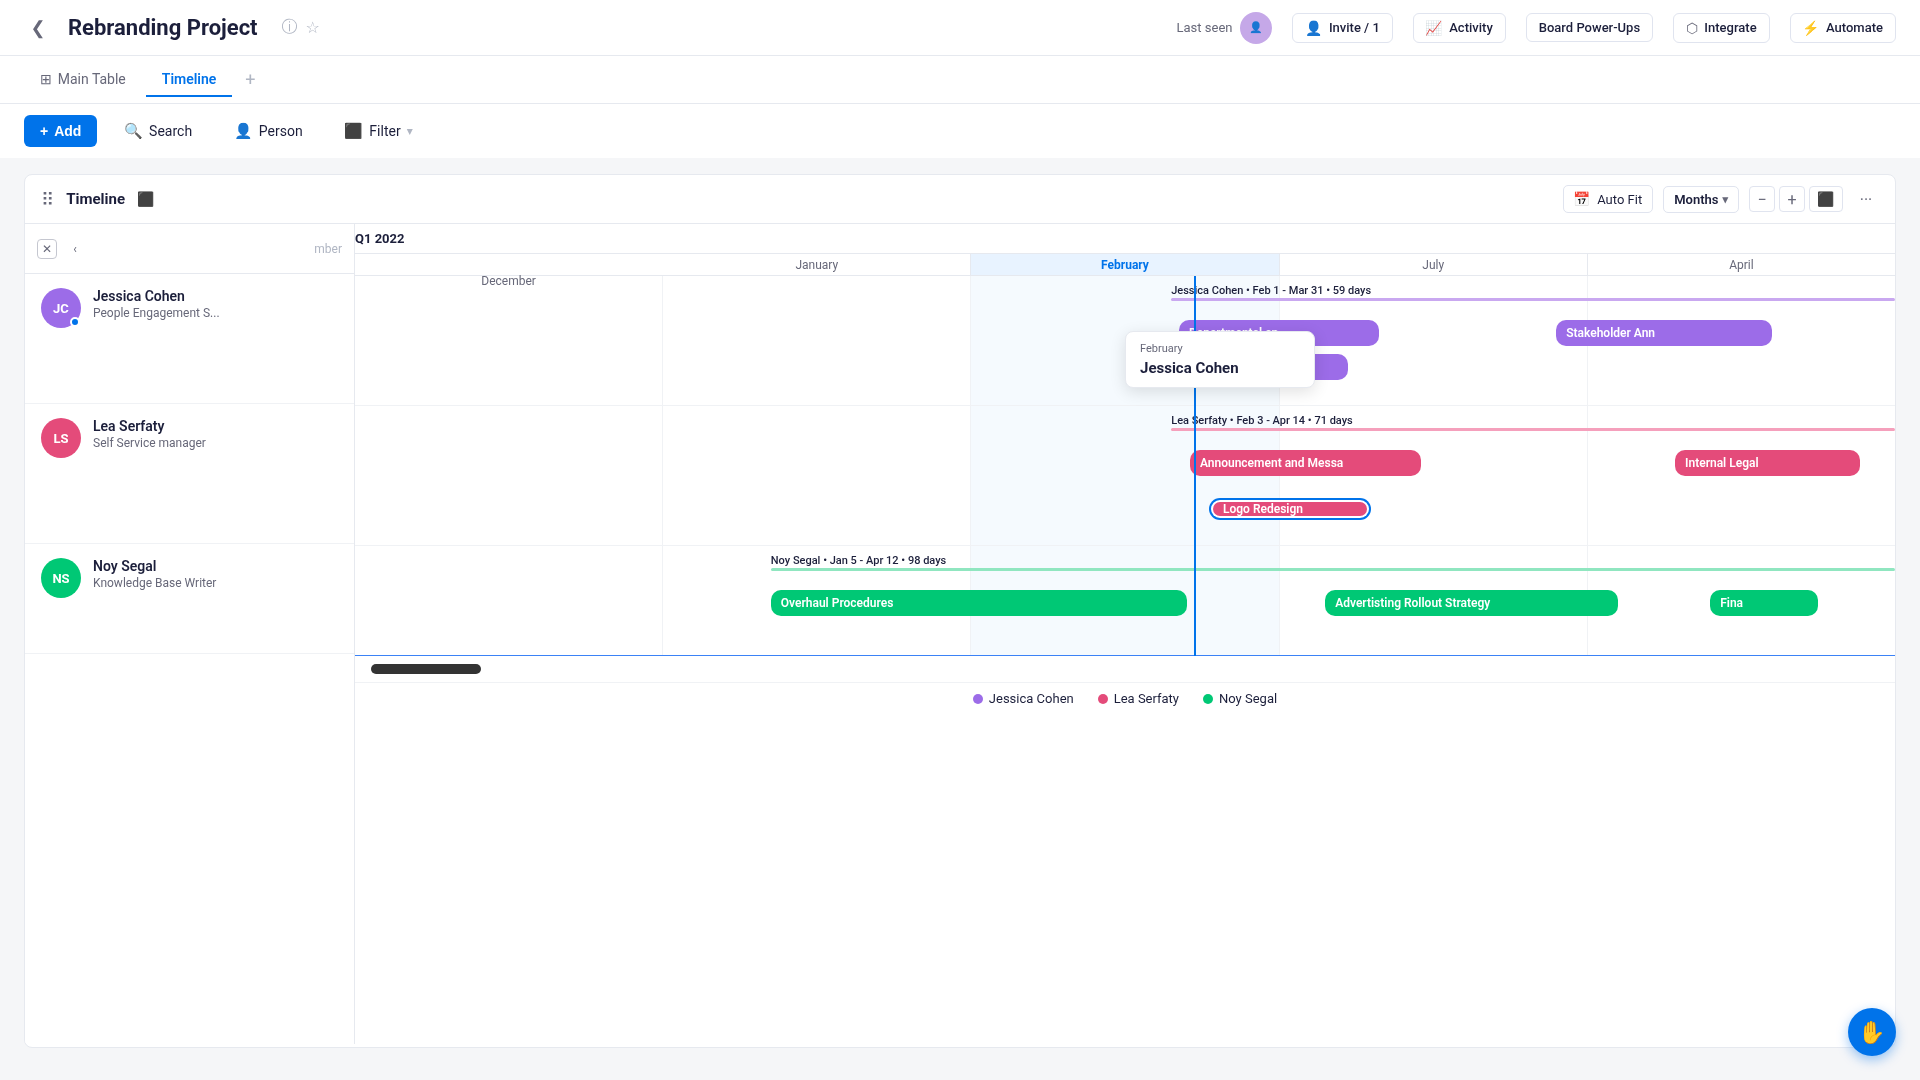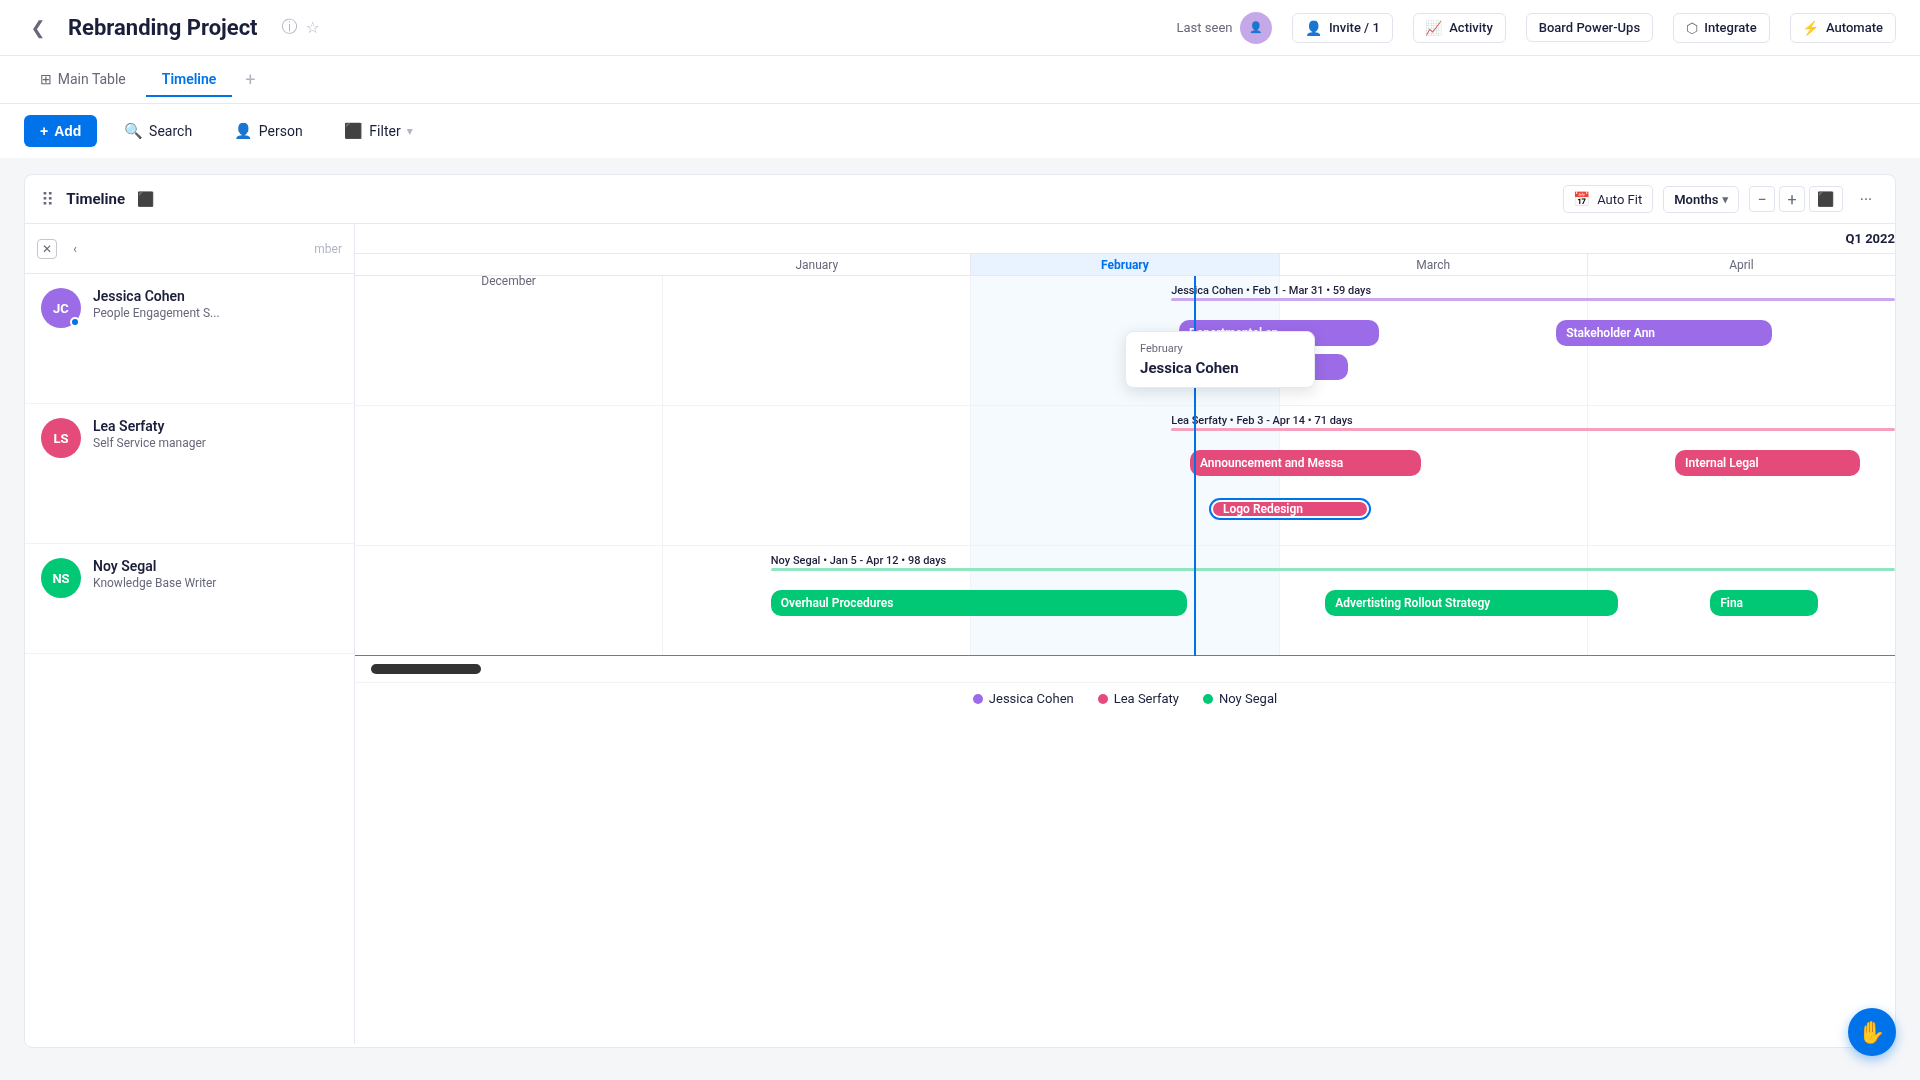--- a/index.html
+++ b/index.html
@@ -196,29 +196,29 @@
         </div>
         <div class="person-info">
           <div class="person-name">Noy Segal</div>
           <div class="person-role">Knowledge Base Writer</div>
         </div>
       </div>
     </div>
 
     <div class="gantt-area" style="position:relative;">
 
-      <div style="height:30px;display:flex;align-items:center;justify-content:flex-end;border-bottom:1px solid #e6e9ef;font-size:13px;font-weight:700;color:#1c1f3b;background:#fff;">
+      <div style="height:30px;display:flex;align-items:center;justify-content:flex-start;border-bottom:1px solid #e6e9ef;font-size:13px;font-weight:700;color:#1c1f3b;background:#fff;">
         <span>Q1 2022</span>
       </div>
 
       <div style="display:flex;height:22px;border-bottom:1px solid #e6e9ef;">
         <div style="flex:1;display:flex;align-items:center;justify-content:center;font-size:12px;color:#676879;border-right:1px solid #e6e9ef;margin-top:27px;">December</div>
         <div style="flex:1;display:flex;align-items:center;justify-content:center;font-size:12px;color:#676879;border-right:1px solid #e6e9ef;">January</div>
         <div style="flex:1;display:flex;align-items:center;justify-content:center;font-size:12px;color:#0073ea;font-weight:700;border-right:1px solid #e6e9ef;background:#e8f3ff;">February</div>
-        <div style="flex:1;display:flex;align-items:center;justify-content:center;font-size:12px;color:#676879;border-right:1px solid #e6e9ef;">March</div>
+        <div style="flex:1;display:flex;align-items:center;justify-content:center;font-size:12px;color:#676879;border-right:1px solid #e6e9ef;">July</div>
         <div style="flex:1;display:flex;align-items:center;justify-content:center;font-size:12px;color:#676879;">April</div>
       </div>
 
       <div style="position:relative;">
 
         <div style="height:130px;border-bottom:1px solid #f0f2f5;position:relative;display:flex;">
           <div style="flex:1;border-right:1px solid #f0f2f5;"></div>
           <div style="flex:1;border-right:1px solid #f0f2f5;"></div>
           <div style="flex:1;border-right:1px solid #f0f2f5;background:rgba(0,115,234,0.04);"></div>
           <div style="flex:1;border-right:1px solid #f0f2f5;"></div>

